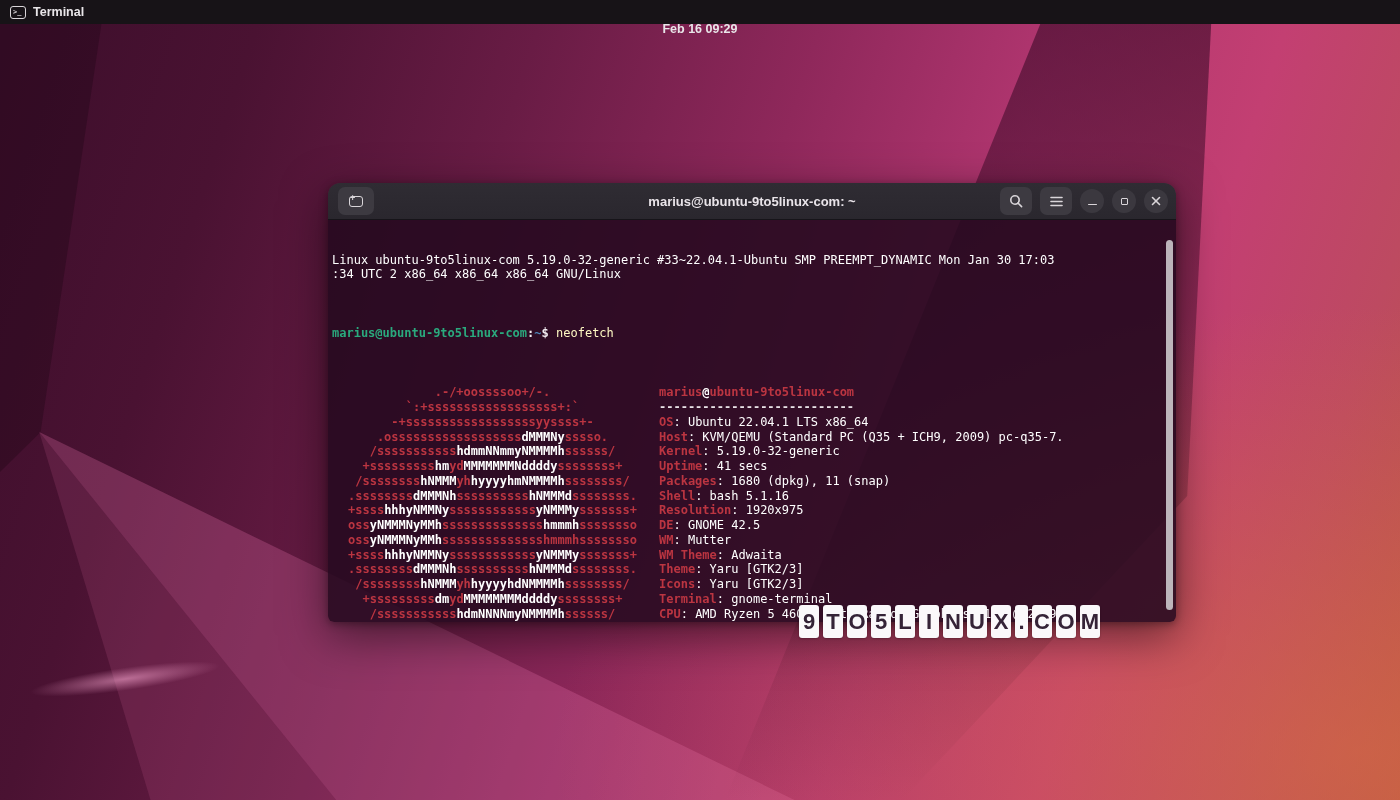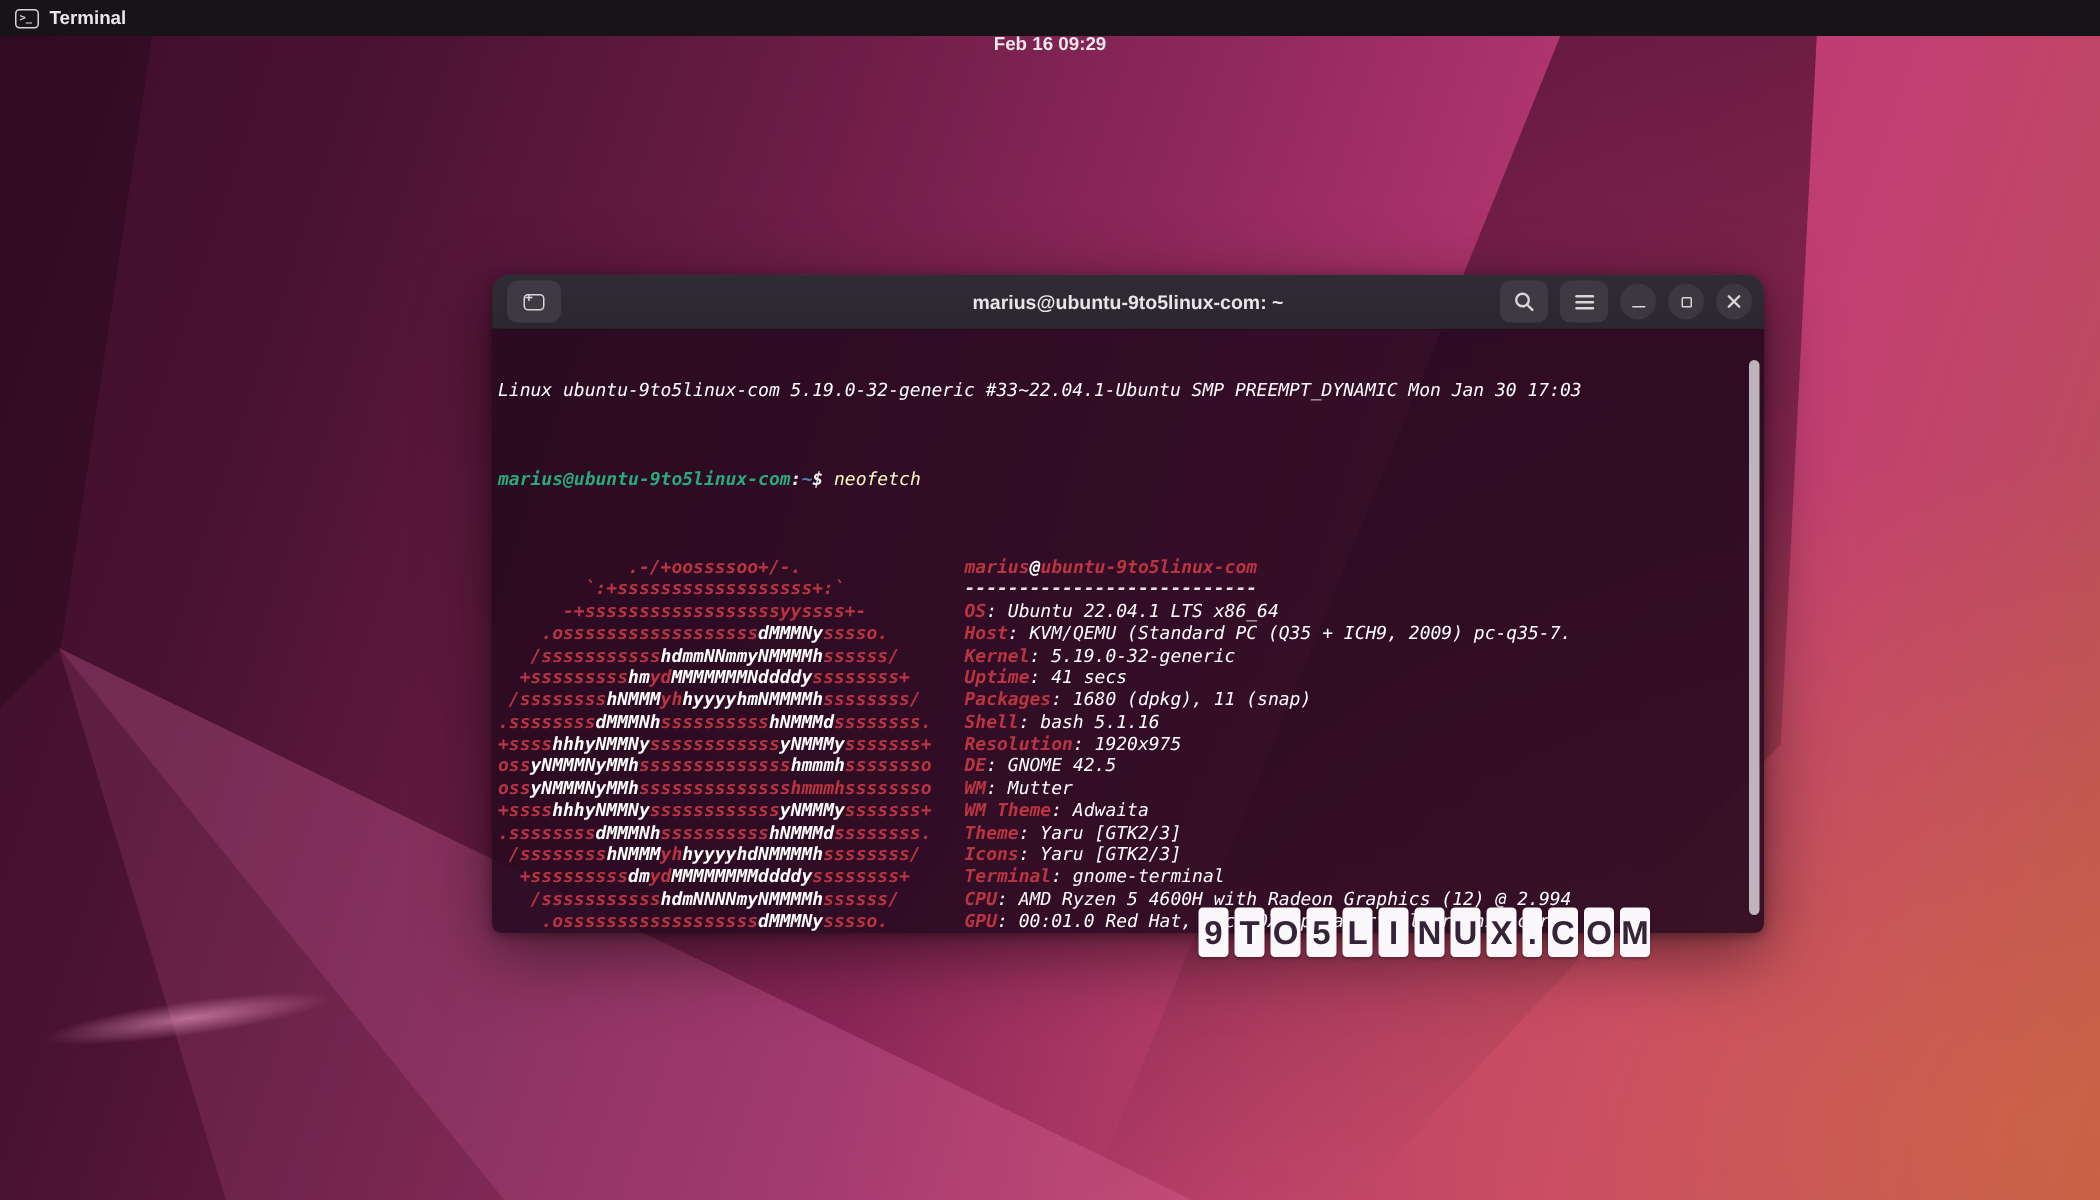--- a/index.html
+++ b/index.html
@@ -45,33 +45,33 @@
   .circle-btn { width:24px; height:24px; border-radius:50%; background:#3b383f; border:none;
     color:#d9d5d9; display:flex; align-items:center; justify-content:center; cursor:pointer; }
   .sq { width:7px; height:7px; border:1.4px solid #d9d5d9; border-radius:1px; display:block; }
   .dash { width:9px; height:1.6px; background:#d9d5d9; display:block; border-radius:1px; }
   svg.icon { display:block; }
 
   
   .term-body { position:absolute; top:37px; left:0; right:0; bottom:0;
     background:rgba(36,9,31,.88); padding:3px 0 3px 4px;
     font-family:"DejaVu Sans Mono","Liberation Mono", monospace; font-size:12px; line-height:14.75px;
-    color:#ffffff; white-space:pre; overflow:hidden;font-style:italic; }
+    color:#ffffff; white-space:pre; overflow:hidden; }
   .line { white-space:pre; }
   .c1 { color:var(--c1); font-weight:700; }
   .c2 { color:var(--c2); font-weight:700; }
   .lbl { color:var(--c1); font-weight:700;text-align:right; }
   .val { color:#ffffff; }
   .sep { color:#e8e2e6; font-weight:700; }
   .pg { color:var(--green); font-weight:700; }
   .pb { color:var(--blue); font-weight:700; }
   .pw { color:#f2eef2; font-weight:700; }
   .cmd { color:#fef9c3; }
   .neofetch { display:flex; }
-  #art { font:inherit; line-height:inherit; width:296px; flex:0 0 296px; }
+  #art { font:inherit; line-height:inherit; width:296px; flex:0 0 296px;margin-left:16px; }
   #info { margin-left:15px; }
   .scrollbar { position:absolute; right:3px; top:20px; bottom:12px; width:7px;
     background:#c9c3c8; border-radius:4px; opacity:.92; }
 
   
   .watermark { position:absolute; left:799px; top:605px; display:flex; gap:4px; z-index:30; }
   .wm-tile { width:20px; height:33px; background:#faf8fa; border-radius:3px; color:#352337;
     font-family:"Liberation Sans", sans-serif; font-weight:700; font-size:22px;
     display:flex; align-items:center; justify-content:center; box-shadow:0 1px 2px rgba(0,0,0,.25); }
   .wm-dot { width:13px; }
@@ -126,21 +126,21 @@
       <button class="circle-btn">
         <svg class="icon" width="10" height="10" viewBox="0 0 10 10">
           <line x1="1.5" y1="1.5" x2="8.5" y2="8.5" stroke="#d9d5d9" stroke-width="1.6" stroke-linecap="round"></line>
           <line x1="8.5" y1="1.5" x2="1.5" y2="8.5" stroke="#d9d5d9" stroke-width="1.6" stroke-linecap="round"></line>
         </svg>
       </button>
     </div>
   </div>
 
   <div class="term-body">
-    <div id="uname"><div class="line">Linux ubuntu-9to5linux-com 5.19.0-32-generic #33~22.04.1-Ubuntu SMP PREEMPT_DYNAMIC Mon Jan 30 17:03</div></div>
+    <div id="uname"><div class="line">Linux ubuntu-9to5linux-com 5.19.0-32-generic #33~22.04.1-Ubuntu SMP PREEMPT_DYNAMIC Mon Jan 30 17:03</div><div class="line">:34 UTC 2 x86_64 x86_64 x86_64 GNU/Linux</div></div>
 
     <div class="line"><span class="pg">marius@ubuntu-9to5linux-com</span><span class="pw">:</span><span class="pb">~</span><span class="pw">$</span><span class="cmd" id="cmd-space"> </span><span class="cmd">neofetch</span></div>
 
     <div class="neofetch">
       <pre id="art"><div class="line"><span class="c1">            .-/+oossssoo+/-.</span></div><div class="line"><span class="c1">        `:+ssssssssssssssssss+:`</span></div><div class="line"><span class="c1">      -+ssssssssssssssssssyyssss+-</span></div><div class="line"><span class="c1">    .ossssssssssssssssss</span><span class="c2">dMMMNy</span><span class="c1">sssso.</span></div><div class="line"><span class="c1">   /sssssssssss</span><span class="c2">hdmmNNmmyNMMMMh</span><span class="c1">ssssss/</span></div><div class="line"><span class="c1">  +sssssssss</span><span class="c2">hm</span><span class="c1">yd</span><span class="c2">MMMMMMMNddddy</span><span class="c1">ssssssss+</span></div><div class="line"><span class="c1"> /ssssssss</span><span class="c2">hNMMM</span><span class="c1">yh</span><span class="c2">hyyyyhmNMMMMh</span><span class="c1">ssssssss/</span></div><div class="line"><span class="c1">.ssssssss</span><span class="c2">dMMMNh</span><span class="c1">ssssssssss</span><span class="c2">hNMMMd</span><span class="c1">ssssssss.</span></div><div class="line"><span class="c1">+ssss</span><span class="c2">hhhyNMMNy</span><span class="c1">ssssssssssss</span><span class="c2">yNMMMy</span><span class="c1">sssssss+</span></div><div class="line"><span class="c1">oss</span><span class="c2">yNMMMNyMMh</span><span class="c1">ssssssssssssss</span><span class="c2">hmmmh</span><span class="c1">ssssssso</span></div><div class="line"><span class="c1">oss</span><span class="c2">yNMMMNyMMh</span><span class="c1">sssssssssssssshmmmhssssssso</span></div><div class="line"><span class="c1">+ssss</span><span class="c2">hhhyNMMNy</span><span class="c1">ssssssssssss</span><span class="c2">yNMMMy</span><span class="c1">sssssss+</span></div><div class="line"><span class="c1">.ssssssss</span><span class="c2">dMMMNh</span><span class="c1">ssssssssss</span><span class="c2">hNMMMd</span><span class="c1">ssssssss.</span></div><div class="line"><span class="c1"> /ssssssss</span><span class="c2">hNMMM</span><span class="c1">yh</span><span class="c2">hyyyyhdNMMMMh</span><span class="c1">ssssssss/</span></div><div class="line"><span class="c1">  +sssssssss</span><span class="c2">dm</span><span class="c1">yd</span><span class="c2">MMMMMMMMddddy</span><span class="c1">ssssssss+</span></div><div class="line"><span class="c1">   /sssssssssss</span><span class="c2">hdmNNNNmyNMMMMh</span><span class="c1">ssssss/</span></div><div class="line"><span class="c1">    .ossssssssssssssssss</span><span class="c2">dMMMNy</span><span class="c1">sssso.</span></div></pre>
       <div id="info"><div class="line"><span class="lbl">marius</span><span class="val" style="font-weight: 700;">@</span><span class="lbl">ubuntu-9to5linux-com</span></div><div class="line sep">---------------------------</div><div class="line"><span class="lbl">OS</span><span class="val">: Ubuntu 22.04.1 LTS x86_64</span></div><div class="line"><span class="lbl">Host</span><span class="val">: KVM/QEMU (Standard PC (Q35 + ICH9, 2009) pc-q35-7.</span></div><div class="line"><span class="lbl">Kernel</span><span class="val">: 5.19.0-32-generic</span></div><div class="line"><span class="lbl">Uptime</span><span class="val">: 41 secs</span></div><div class="line"><span class="lbl">Packages</span><span class="val">: 1680 (dpkg), 11 (snap)</span></div><div class="line"><span class="lbl">Shell</span><span class="val">: bash 5.1.16</span></div><div class="line"><span class="lbl">Resolution</span><span class="val">: 1920x975</span></div><div class="line"><span class="lbl">DE</span><span class="val">: GNOME 42.5</span></div><div class="line"><span class="lbl">WM</span><span class="val">: Mutter</span></div><div class="line"><span class="lbl">WM Theme</span><span class="val">: Adwaita</span></div><div class="line"><span class="lbl">Theme</span><span class="val">: Yaru [GTK2/3]</span></div><div class="line"><span class="lbl">Icons</span><span class="val">: Yaru [GTK2/3]</span></div><div class="line"><span class="lbl">Terminal</span><span class="val">: gnome-terminal</span></div><div class="line"><span class="lbl">CPU</span><span class="val">: AMD Ryzen 5 4600H with Radeon Graphics (12) @ 2.994</span></div><div class="line"><span class="lbl">GPU</span><span class="val">: 00:01.0 Red Hat, Inc. QXL paravirtual graphic card</span></div></div>
     </div>
 
     
     

